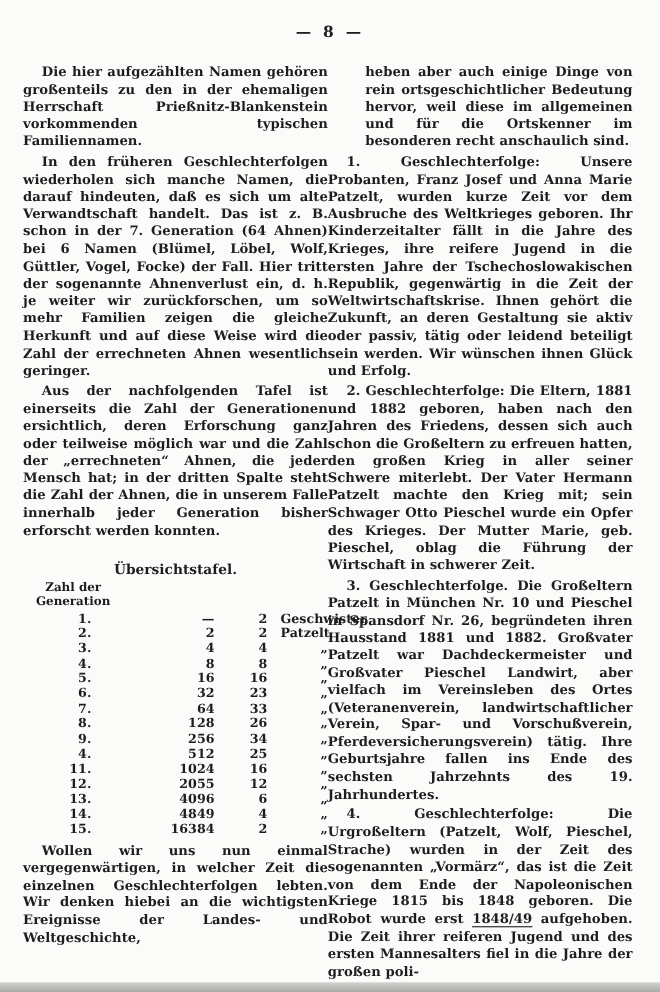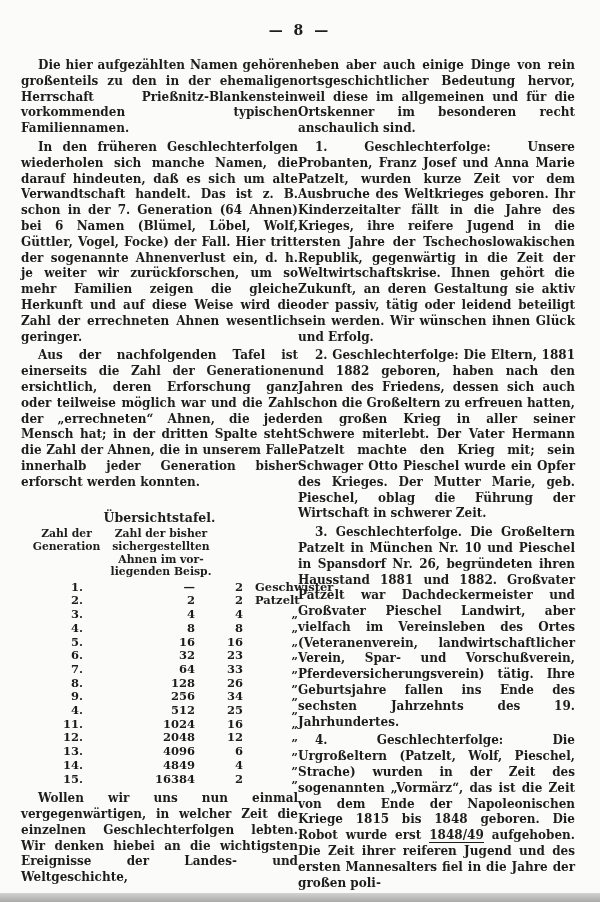--- a/index.html
+++ b/index.html
@@ -37,21 +37,21 @@
   }
   .col {
     width: 277px;
     font-size: 12px;
     line-height: 15.8px;
     font-weight: bold;
     text-align: justify;
     hyphens: none;
   }
   .para { margin: 0 0 3px 0; text-indent: 17px; }
-  .no-indent { text-indent: 0; }
+  .no-indent { text-indent: 0; margin-left: 34px; }
   .underlined { border-bottom: 1.3px solid #1d1d1d; }
 
   .otable { margin-top: 19px; }
   .table-title {
     text-align: center;
     font-size: 12.5px;
     font-weight: bold;
     margin: 5px 0 3px 0;
   }
   .thead {
@@ -101,24 +101,20 @@
     <div class="col">
       <p class="para">Die hier aufgezählten Namen gehören großenteils zu den in der ehemaligen Herrschaft Prießnitz-Blankenstein vorkommenden typischen Familiennamen.</p>
       <p class="para">In den früheren Geschlechterfolgen wiederholen sich manche Namen, die darauf hindeuten, daß es sich um alte Verwandtschaft handelt. Das ist z. B. schon in der 7. Generation (64 Ahnen) bei 6 Namen (Blümel, Löbel, Wolf, Güttler, Vogel, Focke) der Fall. Hier tritt der sogenannte Ahnenverlust ein, d. h. je weiter wir zurückforschen, um so mehr Familien zeigen die gleiche Herkunft und auf diese Weise wird die Zahl der errechneten Ahnen wesentlich geringer.</p>
       <p class="para">Aus der nachfolgenden Tafel ist einerseits die Zahl der Generationen ersichtlich, deren Erforschung ganz oder teilweise möglich war und die Zahl der „errechneten“ Ahnen, die jeder Mensch hat; in der dritten Spalte steht die Zahl der Ahnen, die in unserem Falle innerhalb jeder Generation bisher erforscht werden konnten.</p>
 
       <div class="otable">
         <div class="table-title">Übersichtstafel.</div>
         <div class="thead">
           <span class="th th-gen">Zahl der
 Generation</span>
-          <span class="th th-ver">Zahl der bisher
-sichergestellten
-Ahnen im vor-
-liegenden Beisp.</span>
         </div>
         <div class="tbody">
             <div class="trow">
               <span class="tcell tcell-gen">1.</span>
               <span class="tcell tcell-computed">—</span>
               <span class="tcell tcell-verified">2</span>
               <span class="tcell tcell-unit">Geschwister</span>
             </div>
             <div class="trow">
               <span class="tcell tcell-gen">2.</span>
@@ -175,21 +171,21 @@
               <span class="tcell tcell-unit" style="padding-left: 24px;">„</span>
             </div>
             <div class="trow">
               <span class="tcell tcell-gen">11.</span>
               <span class="tcell tcell-computed">1024</span>
               <span class="tcell tcell-verified">16</span>
               <span class="tcell tcell-unit" style="padding-left: 24px;">„</span>
             </div>
             <div class="trow">
               <span class="tcell tcell-gen">12.</span>
-              <span class="tcell tcell-computed">2048</span>
+              <span class="tcell tcell-computed">2055</span>
               <span class="tcell tcell-verified">12</span>
               <span class="tcell tcell-unit" style="padding-left: 24px;">„</span>
             </div>
             <div class="trow">
               <span class="tcell tcell-gen">13.</span>
               <span class="tcell tcell-computed">4096</span>
               <span class="tcell tcell-verified">6</span>
               <span class="tcell tcell-unit" style="padding-left: 24px;">„</span>
             </div>
             <div class="trow">

